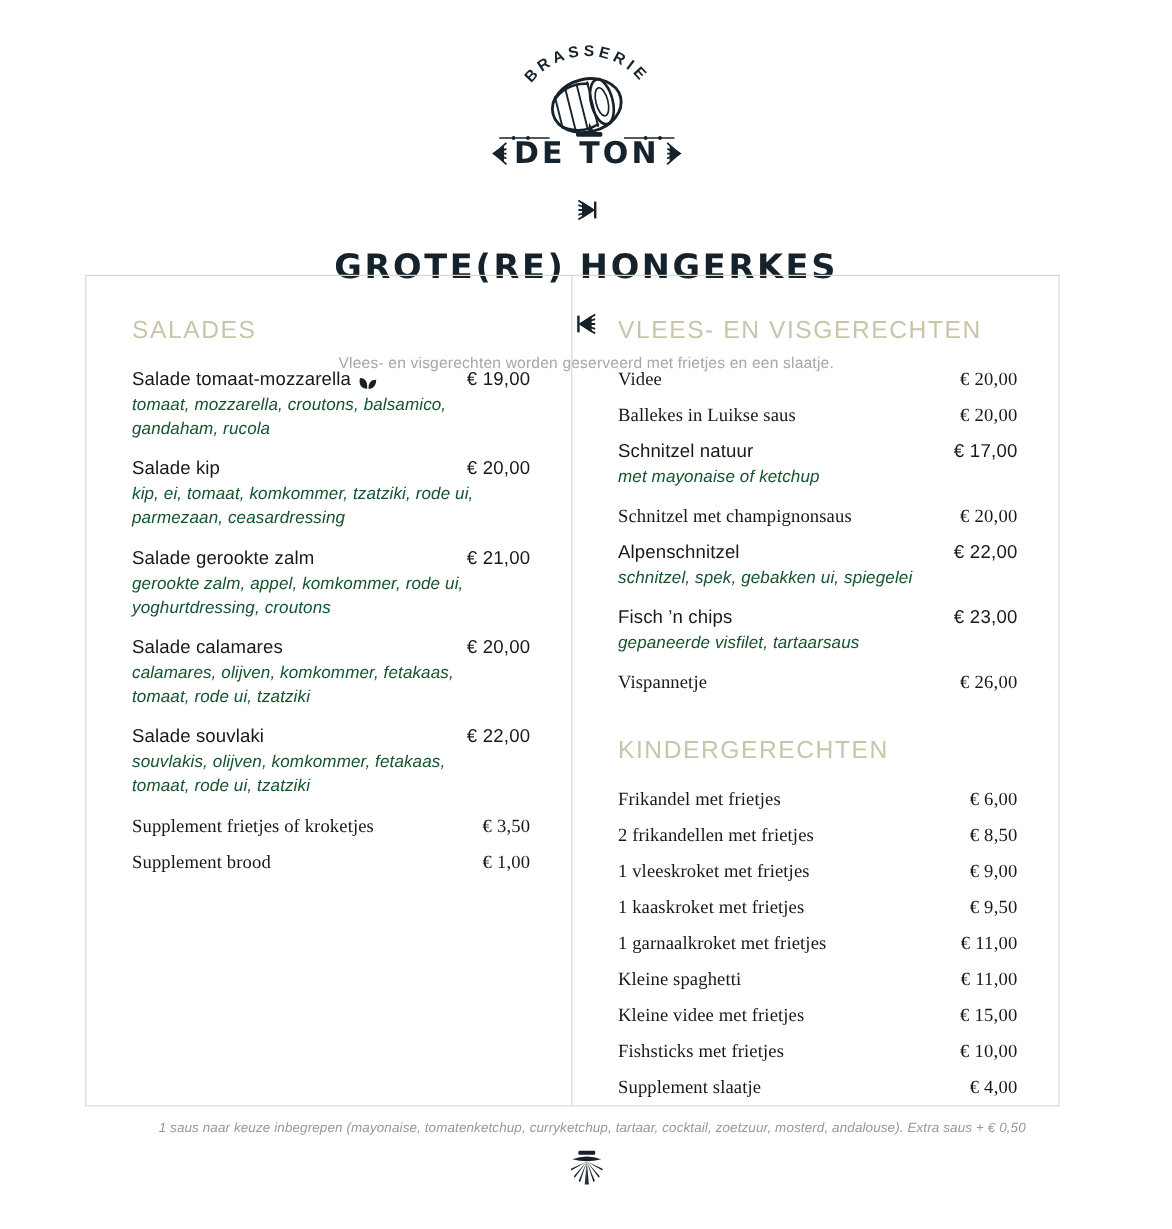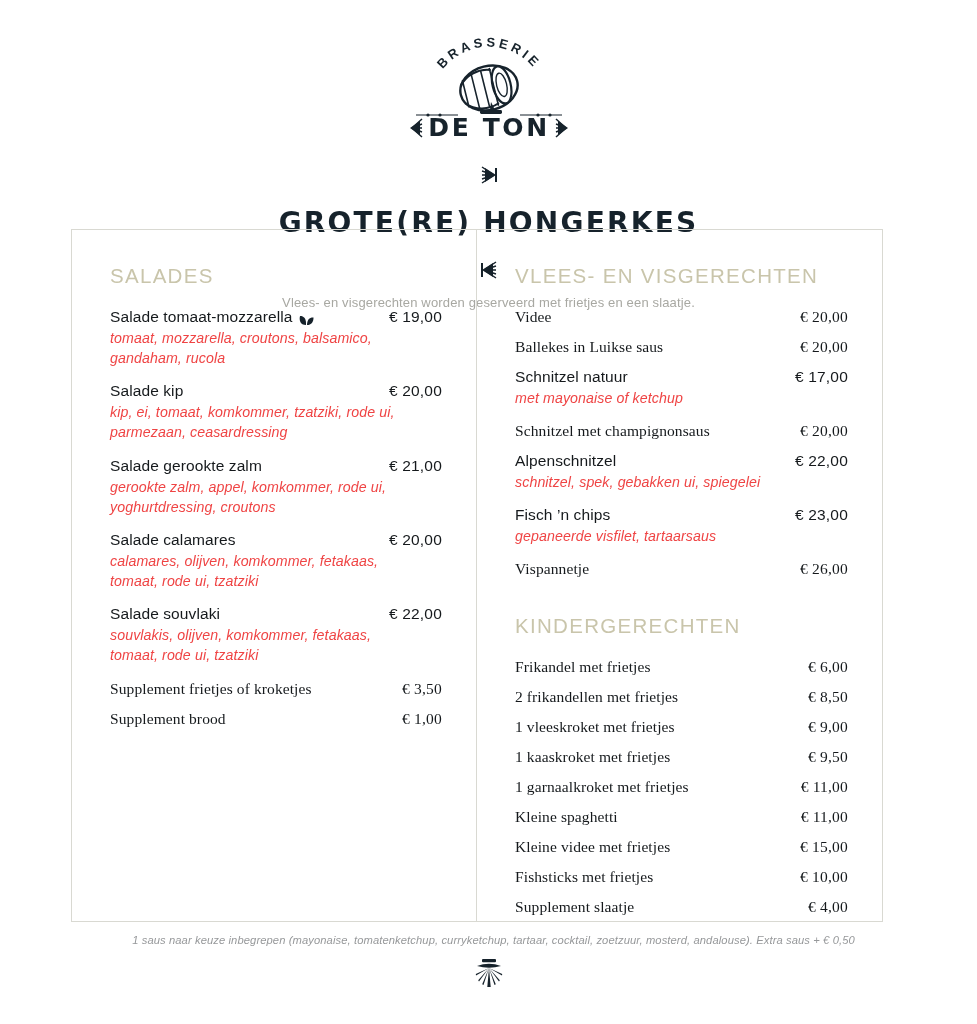--- a/index.html
+++ b/index.html
@@ -120,21 +120,21 @@
   .item-price {
     font-size: 15.5px;
     color: #15191c;
     white-space: nowrap;
     text-align: right;
     letter-spacing: 0.2px;
   }
   .item-desc {
     font-size: 14.2px;
     font-style: italic;
-    color: #ef4444;
+    color: #14532d;
     line-height: 1.42;
     margin-top: 2px;
     max-width: 300px;
     letter-spacing: 0.1px;
   }
   .col.right .item-desc { max-width: 300px; }
 
   .leaf {
     width: 15px;
     height: 12px;

